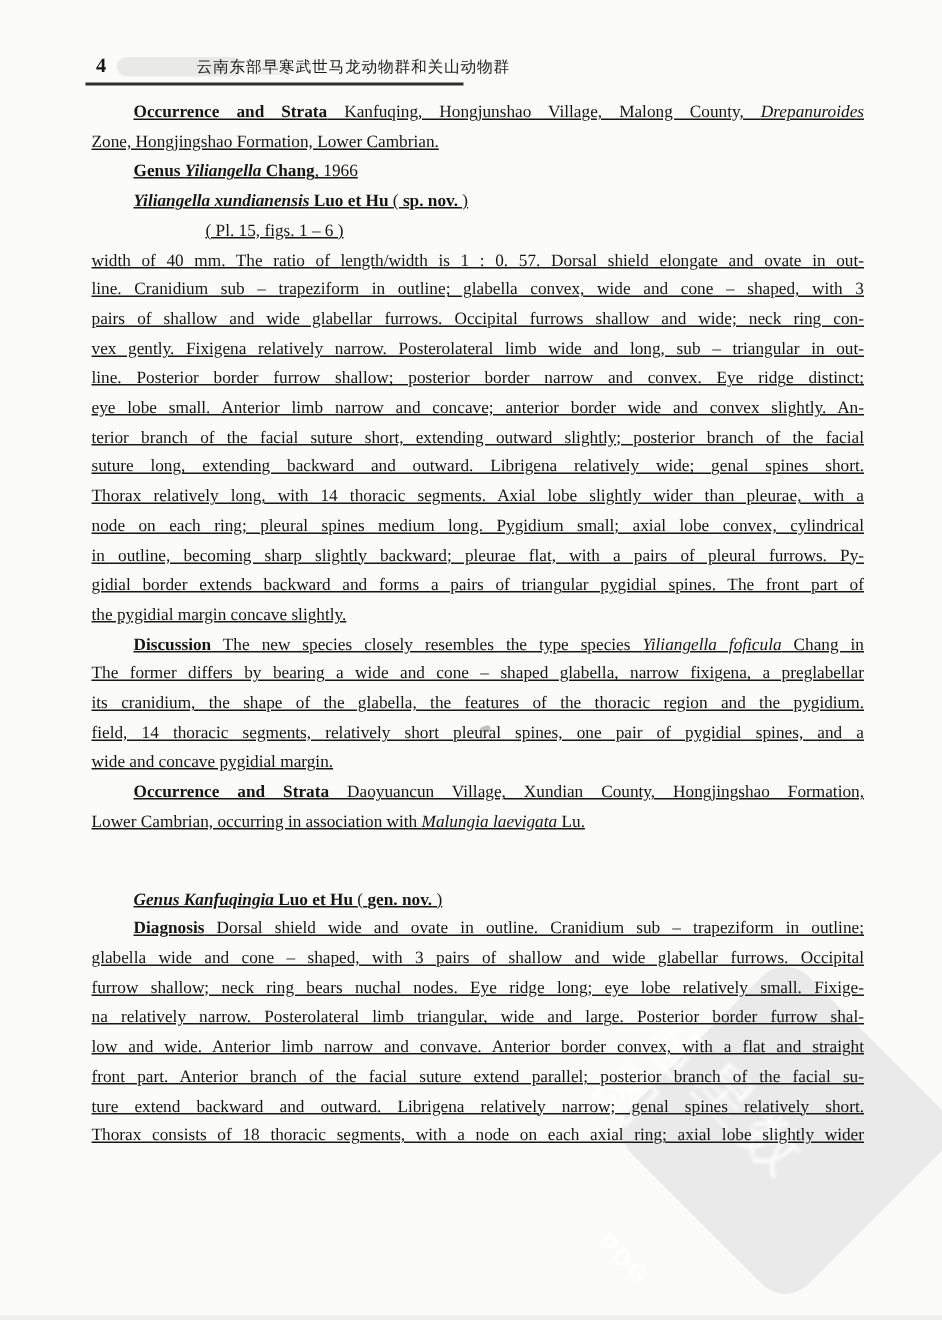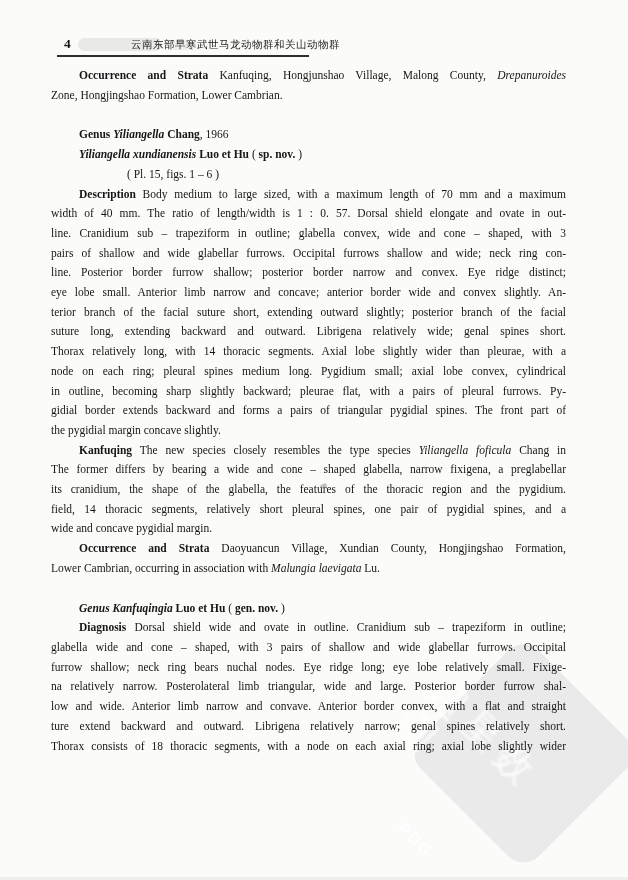--- a/index.html
+++ b/index.html
@@ -33,21 +33,21 @@
   
   .header-num { position:absolute; left:64px; top:36px; font-size:13.5px; font-weight:bold; z-index:2; }
   .header-title { position:absolute; left:106px; top:38px; font-size:10.5px; color:#1c1c1c; letter-spacing:.5px; z-index:2;margin-left:25px; }
   .header-rule { position:absolute; left:57px; top:55px; width:252px; height:2px; background:#2e2e2e; z-index:2; }
   .smudge { position:absolute; background:#e9e9e6; border-radius:7px; z-index:1; }
   .smudge.s1 { left:78px; top:38px; width:84px; height:13px; }
   .smudge.s2 { left:168px; top:40px; width:26px; height:10px; opacity:.7; }
   .ink-dot { position:absolute; left:320px; top:484px; width:7px; height:4px; background:#777; opacity:.45; border-radius:2px; transform:rotate(-20deg); z-index:3; }
 
   
-  .doc { position:absolute; left:51px; top:66px; width:515px; z-index:2; }
+  .doc { position:absolute; left:61px; top:66px; width:515px; z-index:2;text-decoration:underline; }
   .line {
     font-size:11.5px; line-height:19.7px; color:#161616;
     text-align:justify;
   }
   .line.just { text-align-last:justify; }
   .line.ind1 { padding-left:28px; }
   .line.ind2 { padding-left:76px; }
   .s-b  { font-weight:700; }
   .s-i  { font-style:italic; }
   .s-bi { font-weight:700; font-style:italic; }
@@ -66,58 +66,59 @@
   <div class="header-num">4</div>
   <div class="header-title">云南东部早寒武世马龙动物群和关山动物群</div>
   <div class="header-rule"></div>
   <div class="ink-dot"></div>
 
   <div class="doc" id="doc-body">
       <div class="block">
         <div class="line just ind1"><span class="s-b">Occurrence and Strata</span><span class="s-n"> Kanfuqing, Hongjunshao Village, Malong County, </span><span class="s-i">Drepanuroides</span></div>
         <div class="line"><span class="s-n">Zone, Hongjingshao Formation, Lower Cambrian.</span></div>
       </div>
-      <div class="block" style="margin-top: 20px;">
+      <div class="block" style="">
         <div class="line ind1"><span class="s-b">Genus </span><span class="s-bi">Yiliangella</span><span class="s-b"> Chang</span><span class="s-n">, 1966</span></div>
         <div class="line ind1"><span class="s-bi">Yiliangella xundianensis</span><span class="s-b"> Luo et Hu </span><span class="s-n">( </span><span class="s-b">sp. nov.</span><span class="s-n"> )</span></div>
         <div class="line ind2"><span class="s-n">( Pl. 15, figs. 1 – 6 )</span></div>
       </div>
       <div class="block">
-        <div class="line just ind1"><span class="s-b">Description</span><span class="s-n"> Body medium to large sized, with a maximum length of 70 mm and a maximum</span></div>
         <div class="line just"><span class="s-n">width of 40 mm. The ratio of length/width is 1 : 0. 57. Dorsal shield elongate and ovate in out-</span></div>
         <div class="line just"><span class="s-n">line. Cranidium sub – trapeziform in outline; glabella convex, wide and cone – shaped, with 3</span></div>
         <div class="line just"><span class="s-n">pairs of shallow and wide glabellar furrows. Occipital furrows shallow and wide; neck ring con-</span></div>
+        <div class="line just"><span class="s-n">vex gently. Fixigena relatively narrow. Posterolateral limb wide and long, sub – triangular in out-</span></div>
         <div class="line just"><span class="s-n">line. Posterior border furrow shallow; posterior border narrow and convex. Eye ridge distinct;</span></div>
         <div class="line just"><span class="s-n">eye lobe small. Anterior limb narrow and concave; anterior border wide and convex slightly. An-</span></div>
         <div class="line just"><span class="s-n">terior branch of the facial suture short, extending outward slightly; posterior branch of the facial</span></div>
         <div class="line just"><span class="s-n">suture long, extending backward and outward. Librigena relatively wide; genal spines short.</span></div>
         <div class="line just"><span class="s-n">Thorax relatively long, with 14 thoracic segments. Axial lobe slightly wider than pleurae, with a</span></div>
         <div class="line just"><span class="s-n">node on each ring; pleural spines medium long. Pygidium small; axial lobe convex, cylindrical</span></div>
         <div class="line just"><span class="s-n">in outline, becoming sharp slightly backward; pleurae flat, with a pairs of pleural furrows. Py-</span></div>
         <div class="line just"><span class="s-n">gidial border extends backward and forms a pairs of triangular pygidial spines. The front part of</span></div>
         <div class="line"><span class="s-n">the pygidial margin concave slightly.</span></div>
       </div>
       <div class="block">
-        <div class="line just ind1"><span class="s-b">Kanfuqing</span><span class="s-n"> The new species closely resembles the type species </span><span class="s-i">Yiliangella foficula</span><span class="s-n"> Chang in</span></div>
+        <div class="line just ind1"><span class="s-b">Discussion</span><span class="s-n"> The new species closely resembles the type species </span><span class="s-i">Yiliangella foficula</span><span class="s-n"> Chang in</span></div>
         <div class="line just"><span class="s-n">The former differs by bearing a wide and cone – shaped glabella, narrow fixigena, a preglabellar</span></div>
         <div class="line just"><span class="s-n">its cranidium, the shape of the glabella, the features of the thoracic region and the pygidium.</span></div>
         <div class="line just"><span class="s-n">field, 14 thoracic segments, relatively short pleural spines, one pair of pygidial spines, and a</span></div>
         <div class="line"><span class="s-n">wide and concave pygidial margin.</span></div>
       </div>
       <div class="block">
         <div class="line just ind1"><span class="s-b">Occurrence and Strata</span><span class="s-n"> Daoyuancun Village, Xundian County, Hongjingshao Formation,</span></div>
         <div class="line"><span class="s-n">Lower Cambrian, occurring in association with </span><span class="s-i">Malungia laevigata</span><span class="s-n"> Lu.</span></div>
       </div>
-      <div class="block" style="margin-top: 20px;">
+      <div class="block" style="margin-top: 32px;">
         <div class="line ind1"><span class="s-bi">Genus Kanfuqingia</span><span class="s-b"> Luo et Hu </span><span class="s-n">( </span><span class="s-b">gen. nov.</span><span class="s-n"> )</span></div>
       </div>
       <div class="block">
         <div class="line just ind1"><span class="s-b">Diagnosis</span><span class="s-n"> Dorsal shield wide and ovate in outline. Cranidium sub – trapeziform in outline;</span></div>
         <div class="line just"><span class="s-n">glabella wide and cone – shaped, with 3 pairs of shallow and wide glabellar furrows. Occipital</span></div>
         <div class="line just"><span class="s-n">furrow shallow; neck ring bears nuchal nodes. Eye ridge long; eye lobe relatively small. Fixige-</span></div>
         <div class="line just"><span class="s-n">na relatively narrow. Posterolateral limb triangular, wide and large. Posterior border furrow shal-</span></div>
         <div class="line just"><span class="s-n">low and wide. Anterior limb narrow and convave. Anterior border convex, with a flat and straight</span></div>
+        <div class="line just"><span class="s-n">front part. Anterior branch of the facial suture extend parallel; posterior branch of the facial su-</span></div>
         <div class="line just"><span class="s-n">ture extend backward and outward. Librigena relatively narrow; genal spines relatively short.</span></div>
         <div class="line just"><span class="s-n">Thorax consists of 18 thoracic segments, with a node on each axial ring; axial lobe slightly wider</span></div>
       </div>
     </div>
 
 </div>
 
 </body></html>

